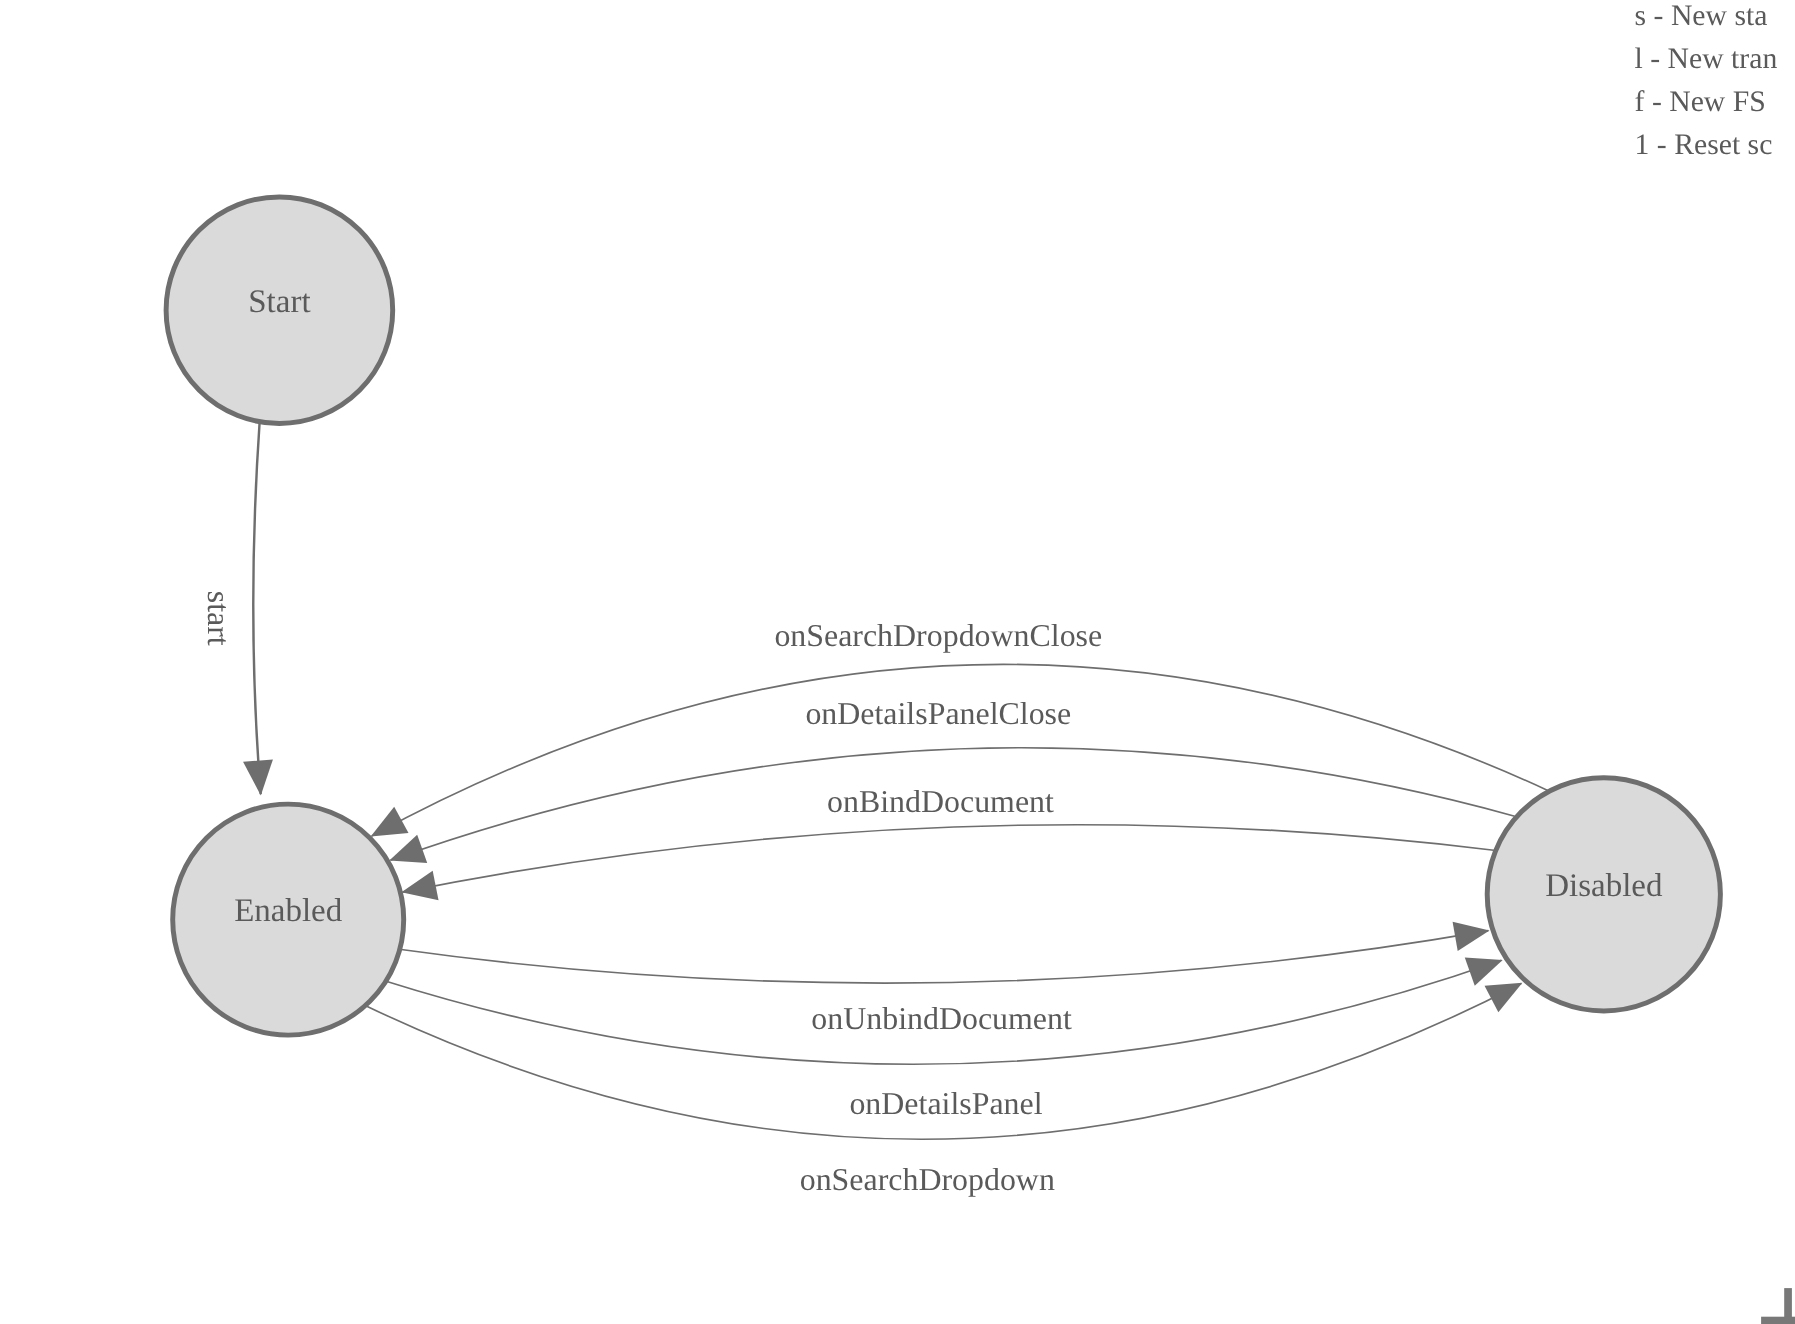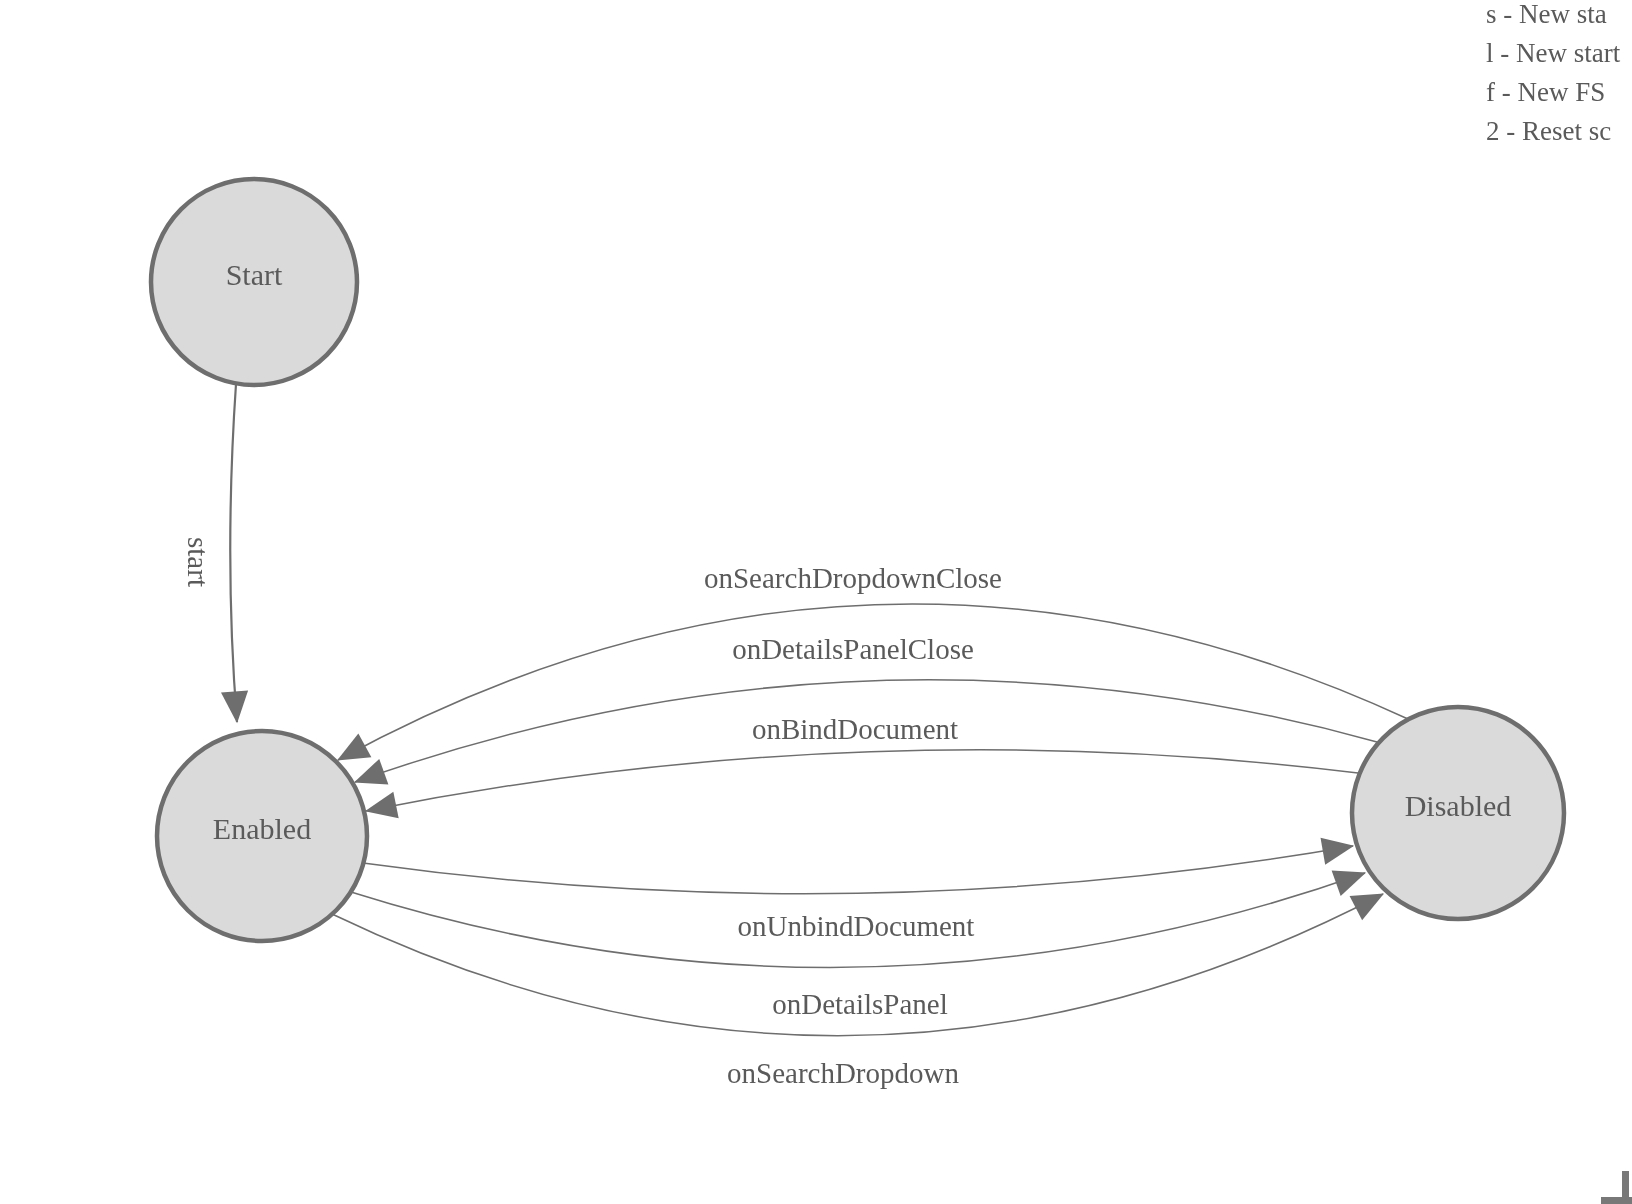--- a/index.html
+++ b/index.html
@@ -79,20 +79,20 @@
         </g>
         <g>
           <circle cx="1458" cy="813" r="106" class="state-circle"></circle>
           <text x="1458" y="805" class="state-label">Disabled</text>
         </g>
       </g>
   </svg>
 
   <div class="legend">
     <div>s - New sta</div>
-    <div>l - New start</div>
+    <div>l - New tran</div>
     <div>f - New FS</div>
-    <div>2 - Reset sc</div>
+    <div>1 - Reset sc</div>
   </div>
 
   <div class="corner-v"></div>
   <div class="corner-h"></div>
 </div>
 
 </body></html>

